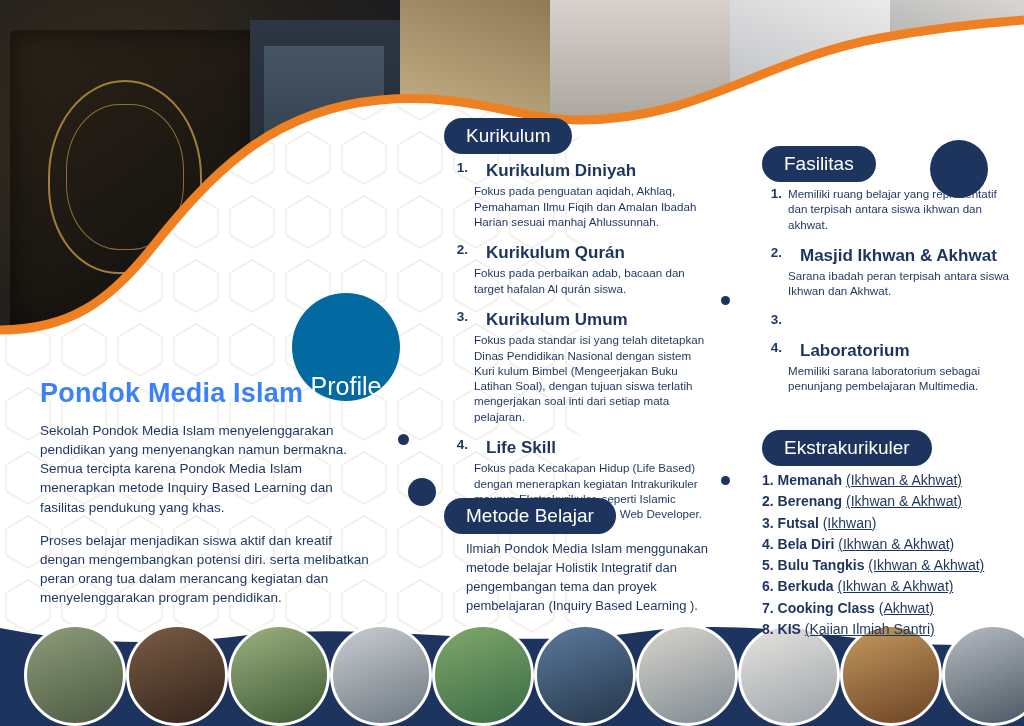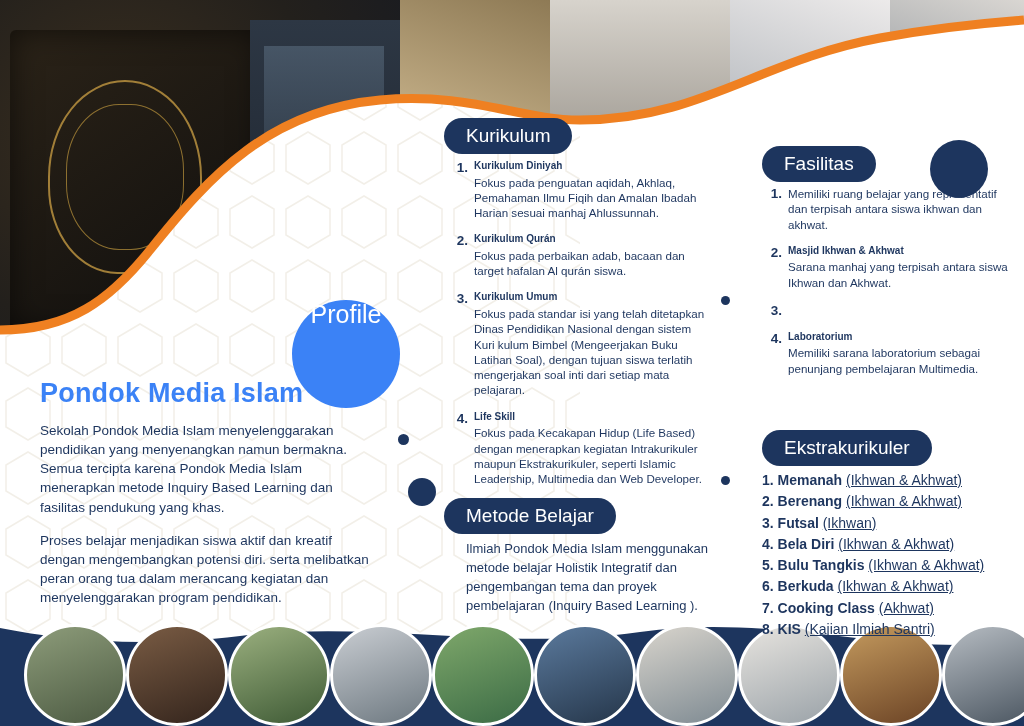--- a/index.html
+++ b/index.html
@@ -68,22 +68,22 @@
     overflow:hidden;
   }
   .photo-circle{
     position:absolute;bottom:0;width:96px;height:96px;border-radius:50%;
     border:3px solid #ffffff;
     overflow:hidden;
   }
 
   
   .profile-circle{
-    position:absolute;left:292px;top:300px;width:108px;height:108px;border-radius:50%;
-    background:#3b82f6;display:flex;align-items:flex-start;justify-content:center;
+    position:absolute;left:292px;top:293px;width:108px;height:108px;border-radius:50%;
+    background:#0369a1;display:flex;align-items:flex-end;justify-content:center;
     color:#ffffff;font-size:25px;
     z-index:6;
   }
 
   
   .left-col{
     position:absolute;left:40px;top:378px;width:330px;z-index:5;
   }
   .main-title{
     font-size:27px;font-weight:bold;color:#3b82f6;margin:0 0 12px 0;letter-spacing:.2px;
@@ -104,21 +104,21 @@
 
   
   .col-mid{position:absolute;left:448px;top:160px;width:262px;z-index:5;}
   .col-right{position:absolute;left:762px;top:186px;width:248px;z-index:5;}
 
   .item{margin-bottom:13px;display:flex;}
   .item .num{
     width:20px;flex:0 0 20px;font-size:13.5px;font-weight:bold;color:#1d355e;text-align:right;margin-right:6px;
   }
   .item .body{flex:1;}
-  .item .h{font-size:10px;font-weight:bold;color:#1d355e;line-height:1.25;margin-bottom:2px;}
+  .item .h{font-size:17px;font-weight:bold;color:#1d355e;line-height:1.25;margin-bottom:2px;margin-left:12px;}
   .item .d{font-size:11.6px;color:#1d355e;line-height:1.32;}
 
   .metode-text{
     position:absolute;left:466px;top:540px;width:256px;z-index:5;
     font-size:13px;line-height:1.45;color:#1d355e;
   }
 
   .ekstra-list{
     position:absolute;left:762px;top:470px;width:250px;z-index:5;
   }
@@ -243,21 +243,21 @@
     <div class="item">
       <div class="num">1.</div>
       <div class="body">
         <div class="d">Memiliki ruang belajar yang representatif dan terpisah antara siswa ikhwan dan akhwat.</div>
       </div>
     </div>
     <div class="item">
       <div class="num">2.</div>
       <div class="body">
         <div class="h">Masjid Ikhwan &amp; Akhwat</div>
-        <div class="d">Sarana manhaj yang terpisah antara siswa Ikhwan dan Akhwat.</div>
+        <div class="d">Sarana ibadah peran terpisah antara siswa Ikhwan dan Akhwat.</div>
       </div>
     </div>
     <div class="item">
       <div class="num">3.</div>
     </div>
     <div class="item">
       <div class="num">4.</div>
       <div class="body">
         <div class="h">Laboratorium</div>
         <div class="d">Memiliki sarana laboratorium sebagai penunjang pembelajaran Multimedia.</div>

